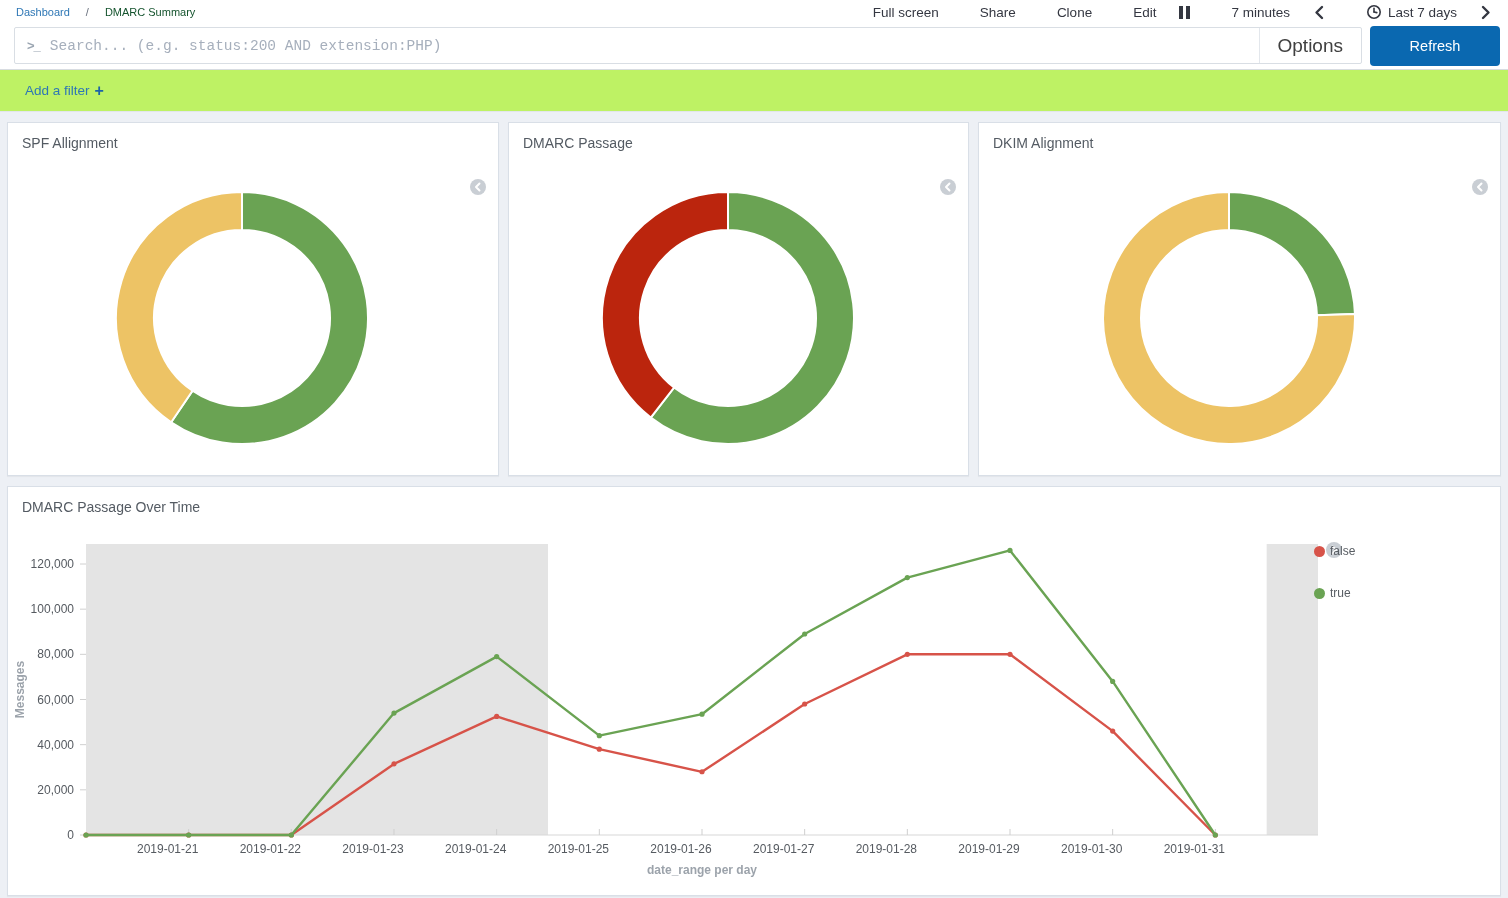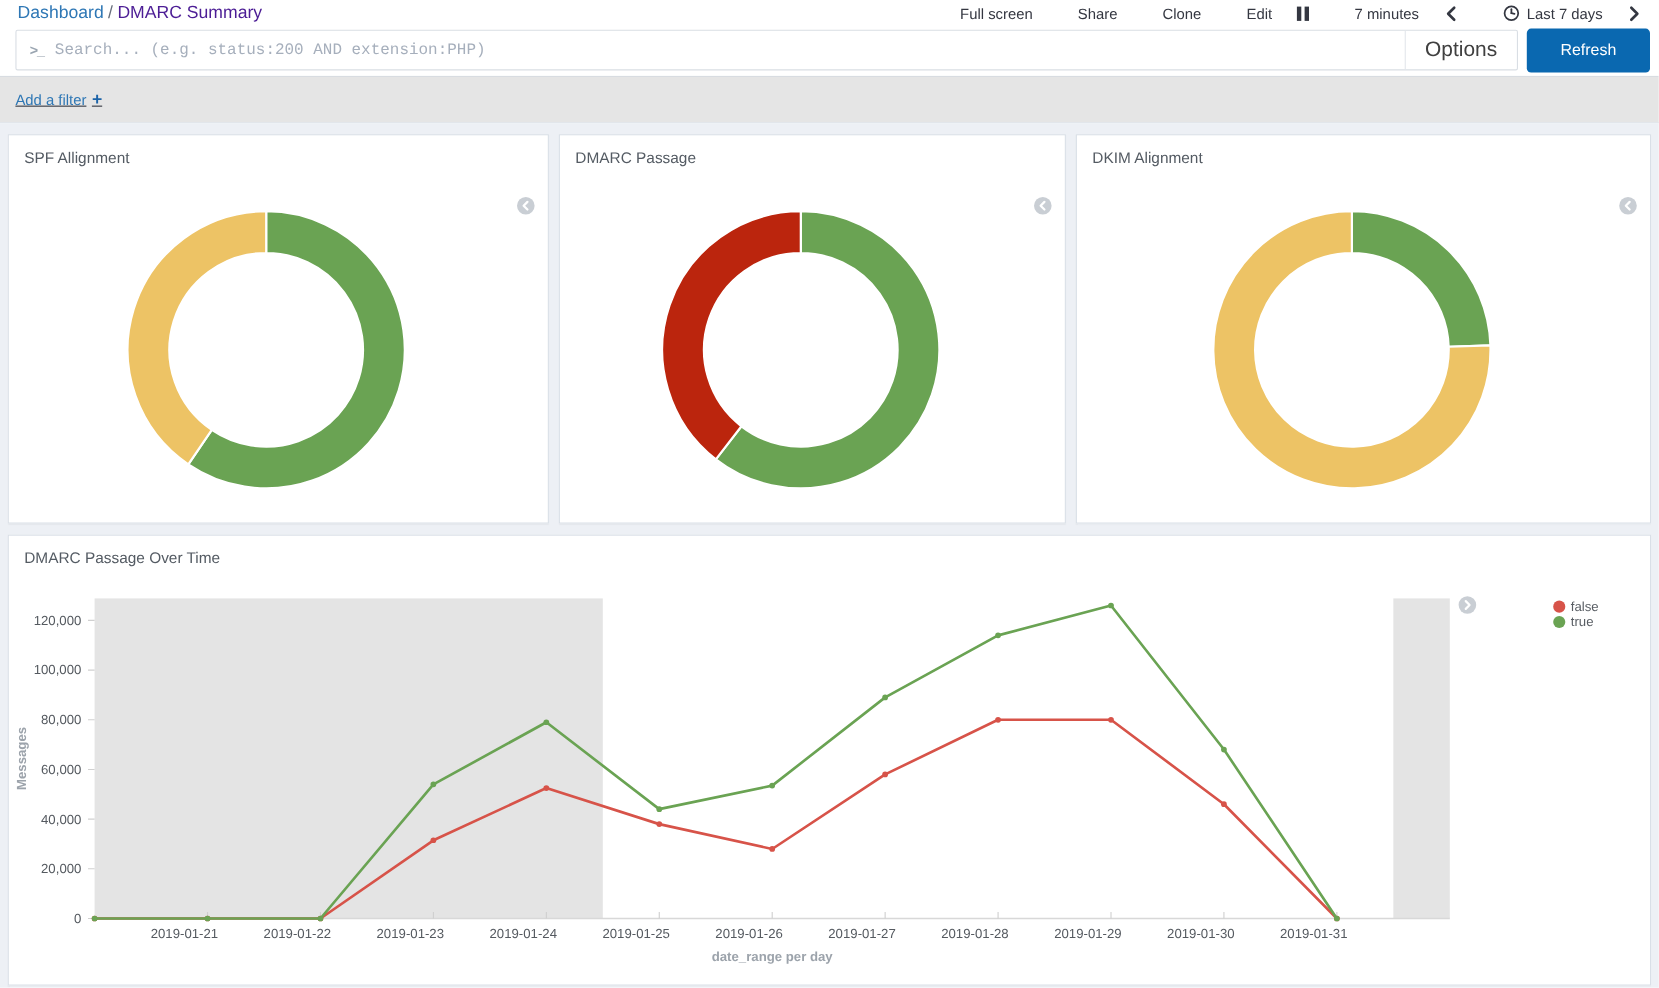--- a/index.html
+++ b/index.html
@@ -1,60 +1,60 @@
 <!DOCTYPE html>
 <html><head>
 <meta charset="utf-8">
 <style>
   * { margin:0; padding:0; box-sizing:border-box; }
   html,body { width:1508px; height:898px; overflow:hidden; }
   body { font-family:"Liberation Sans","DejaVu Sans",sans-serif; background:#fff; color:#343741; }
 
   
   .navbar { height:24px; display:flex; align-items:center; justify-content:space-between; padding:0 16px 0 16px; background:#fff; }
-  .breadcrumbs { font-size:16px; display:flex; align-items:flex-start; gap:4px; }
+  .breadcrumbs { font-size:11px; display:flex; align-items:flex-start; gap:16px; }
   .breadcrumbs a { color:#2E77B5; text-decoration:none; cursor:pointer; }
   .breadcrumbs .sep { color:#69707D; }
-  .breadcrumbs .current { color:#4c1d95; }
+  .breadcrumbs .current { color:#14532d; }
   .nav-actions { display:flex; align-items:center; gap:23px; font-size:13.5px; }
   .nav-actions a { color:#343741; text-decoration:none; cursor:pointer;margin-left:18px; }
   .pause-icon { display:inline-flex; gap:3px; cursor:pointer; }
   .pause-icon i { display:block; width:4px; height:13px; background:#343741; }
   .chev { display:inline-flex; align-items:center; cursor:pointer; }
   .timepick { display:inline-flex; align-items:center; gap:6px;justify-content:space-between; }
 
   
   .query-row { height:46px; display:flex; align-items:center; padding:2px 8px 4px 14px; background:#fff; border-bottom:1px solid #D8DCE1; }
   .search-box { flex:1; height:37px; border:1px solid #D9DEE4; border-radius:2px; background:#fff; display:flex; align-items:center; }
   .search-prompt { color:#9AA5B1; font-weight:700; font-size:13px; padding:0 10px 0 12px; letter-spacing:-1px; }
   .search-box input { flex:1; border:none; outline:none; font-size:14.5px; font-family:Liberation Mono, monospace; color:#701a75; height:100%; background:transparent; }
   .search-box input::placeholder { color:#A6AFBC; }
   .options-btn { font-size:19px; color:#404040; padding:0 18px; align-self:stretch; display:flex; align-items:center; border-left:1px solid #E3E7EC; text-decoration:none; cursor:pointer; }
-  .refresh-btn { width:112px; height:40px; margin-left:8px; background:#0A68B0; color:#fff; border:none; border-radius:4px; font-size:14.5px; font-family:inherit; cursor:pointer; }
-
-  
-  .filter-row { height:42px; display:flex; align-items:center; padding:0 14px; background:#e5e5e5; border-bottom:1px solid #E2E6EB;text-decoration:underline; }
+  .refresh-btn { width:130px; height:40px; margin-left:8px; background:#0A68B0; color:#fff; border:none; border-radius:4px; font-size:14.5px; font-family:inherit; cursor:pointer; }
+
+  
+  .filter-row { height:42px; display:flex; align-items:center; padding:0 25px; background:#bef264; border-bottom:1px solid #E2E6EB; }
   .add-filter { font-size:13.5px; color:#2E77B5; text-decoration:none; cursor:pointer; display:inline-flex; align-items:center; gap:5px; }
   .add-filter b { font-size:16px; font-weight:700; color:#1C63A8; line-height:1; }
 
   
   .dashboard { height:786px; background:#EDF0F5; padding:10px 7px 0 7px; }
   .grid-top { display:grid; grid-template-columns:492px 461px 523px; gap:9px; height:354px;border-radius:29px; }
   .panel { position:relative; background:#fff; border:1px solid #D9DFE7; box-shadow:0 1px 1px rgba(0,0,0,.04); overflow:hidden; }
   .panel h2 { font-size:14px; font-weight:400; color:#545B63; padding:12px 14px; }
   .panel-wide { margin-top:10px; height:410px; }
 
   .legend-toggle { position:absolute; top:56px; width:16px; height:16px; border-radius:50%; background:#C9CED4; display:flex; align-items:center; justify-content:center; cursor:pointer; }
   .legend-toggle.edge { right:12px; }
 
   .donut-svg { position:absolute; left:calc(50% - 141px); top:65px; }
 
   
   .chart-svg { position:absolute; left:0; top:0; width:100%; height:100%; }
-  .ts-legend { position:absolute; left:1404px; top:57px; display:flex; flex-direction:column; gap:0; }
+  .ts-legend { position:absolute; left:1306px; top:57px; display:flex; flex-direction:column; gap:28px; }
   .ts-legend .row { display:flex; align-items:center; gap:5px; font-size:12px; color:#585D63; cursor:pointer; }
   .ts-legend .dot { width:11px; height:11px; border-radius:50%; }
   .tgl-line { left:1318px; top:55px; }
 </style>
 </head>
 <body>
 
 <header class="navbar">
   <div class="breadcrumbs">
     <a>Dashboard</a>

